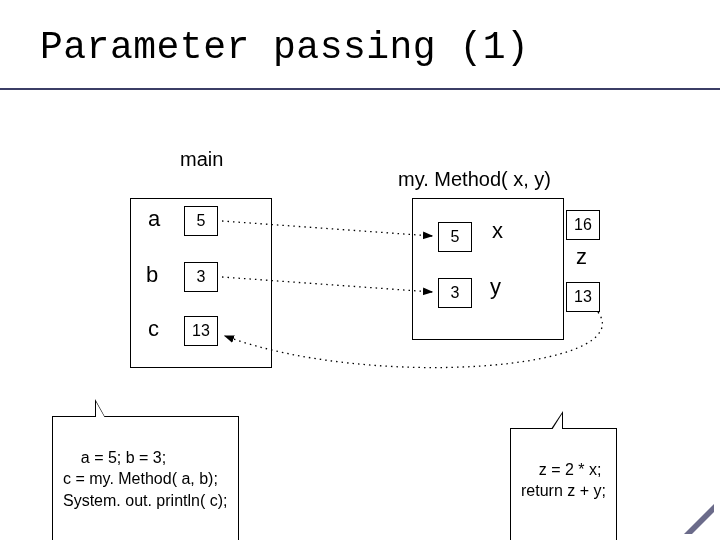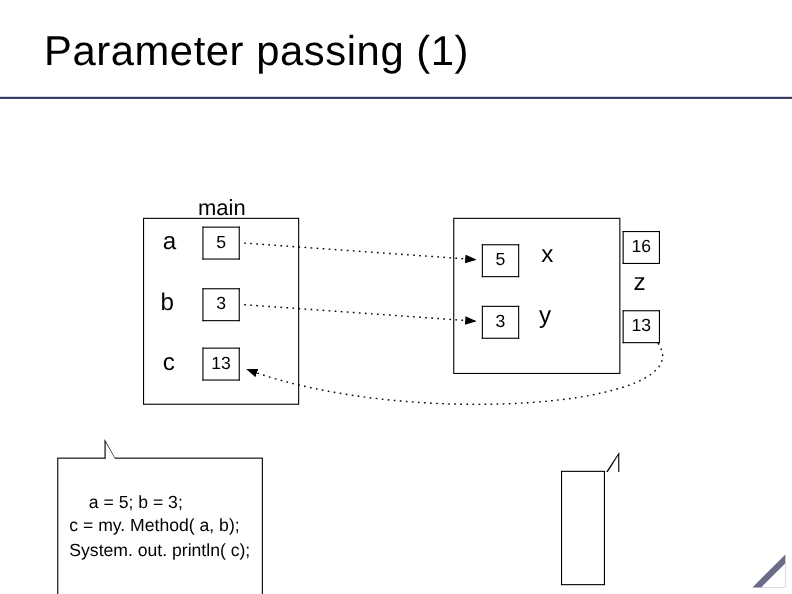--- a/index.html
+++ b/index.html
@@ -1,17 +1,17 @@
 <!DOCTYPE html>
 <html><head>
 <meta charset="utf-8">
 <style>
   html,body{margin:0;padding:0;width:720px;height:540px;background:#fff;font-family:Verdana,Geneva,sans-serif;color:#000}
   .canvas{position:relative;width:720px;height:540px}
-  .title{position:absolute;left:40px;top:26px;font-size:38px;letter-spacing:.5px;font-family:Liberation Sans, sans-serif}
+  .title{position:absolute;left:40px;top:26px;font-size:38px;letter-spacing:.5px;font-family:Liberation Mono, monospace}
   .hr{position:absolute;left:0;top:88px;width:720px;height:0;border-top:2px solid #3b3d66}
   .colhead{position:absolute;font-size:20px}
   .frame{position:absolute;border:1px solid #000;background:#fff}
   .var-label{position:absolute;font-size:22px}
   .cell{position:absolute;width:34px;height:30px;background:#fff}
   .cell .top{position:absolute;left:0;top:0;width:100%;height:0;border-top:1px solid #000}
   .cell .bot{position:absolute;left:0;bottom:0;width:100%;height:0;border-top:1px solid #000}
   .cell .lft{position:absolute;left:0;top:0;height:100%;width:0;border-left:1px solid #000}
   .cell .rgt{position:absolute;right:0;top:0;height:100%;width:0;border-left:1px solid #000}
   .cell .sd{position:absolute;left:3px;top:3px;width:100%;height:100%;border-right:2px solid #777;border-bottom:2px solid #777;z-index:-1}
@@ -21,21 +21,22 @@
   svg.arrows{position:absolute;left:0;top:0;width:720px;height:540px;pointer-events:none}
 </style>
 </head>
 <body>
 
 <div class="canvas">
 
   <div class="title">Parameter passing (1)</div>
   <div class="hr"></div>
 
-  <div class="colhead" style="left:180px;top:178px">main</div>
+  <div class="colhead" style="left:180px;top:148px">main</div>
+  <div class="colhead" style="left:398px;top:168px">my. Method( x, y)</div>
 
   <div class="frame" style="left:130px;top:198px;width:140px;height:168px"></div>
 
   <div class="var-label" style="left:148px;top:206px">a</div>
   <div class="cell" style="left:184px;top:206px">
     <div class="sd"></div>
       <div class="top"></div>
       <div class="bot"></div>
       <div class="lft"></div>
       <div class="rgt"></div>
@@ -119,20 +120,22 @@
 
   <div class="codebox" style="left:52px;top:416px">
     <span>a = 5; b = 3;
 c = my. Method( a, b);
 System. out. println( c);</span>
     <span class="tail" style="left:42px;top:-18px;border-width:0 10px 18px 0;border-color:transparent transparent #000 transparent"></span>
     <span class="tail" style="left:43px;top:-15px;border-width:0 9px 16px 0;border-color:transparent transparent #fff transparent"></span>
   </div>
 
   <div class="codebox" style="left:510px;top:428px">
+    <span>z = 2 * x;
+return z + y;</span>
     <span class="tail" style="left:40px;top:-18px;border-width:0 0 18px 12px;border-color:transparent transparent #000 transparent"></span>
     <span class="tail" style="left:41px;top:-15px;border-width:0 0 16px 10px;border-color:transparent transparent #fff transparent"></span>
   </div>
 
   <div style="position:absolute;right:6px;bottom:6px;width:30px;height:30px">
     <div style="position:absolute;right:0;bottom:0;width:0;height:0;border-style:solid;border-width:0 0 30px 30px;border-color:transparent transparent #6b6b8a transparent"></div>
     <div style="position:absolute;right:0;bottom:0;width:0;height:0;border-style:solid;border-width:0 0 22px 22px;border-color:transparent transparent #fff transparent"></div>
   </div>
 
 </div>

